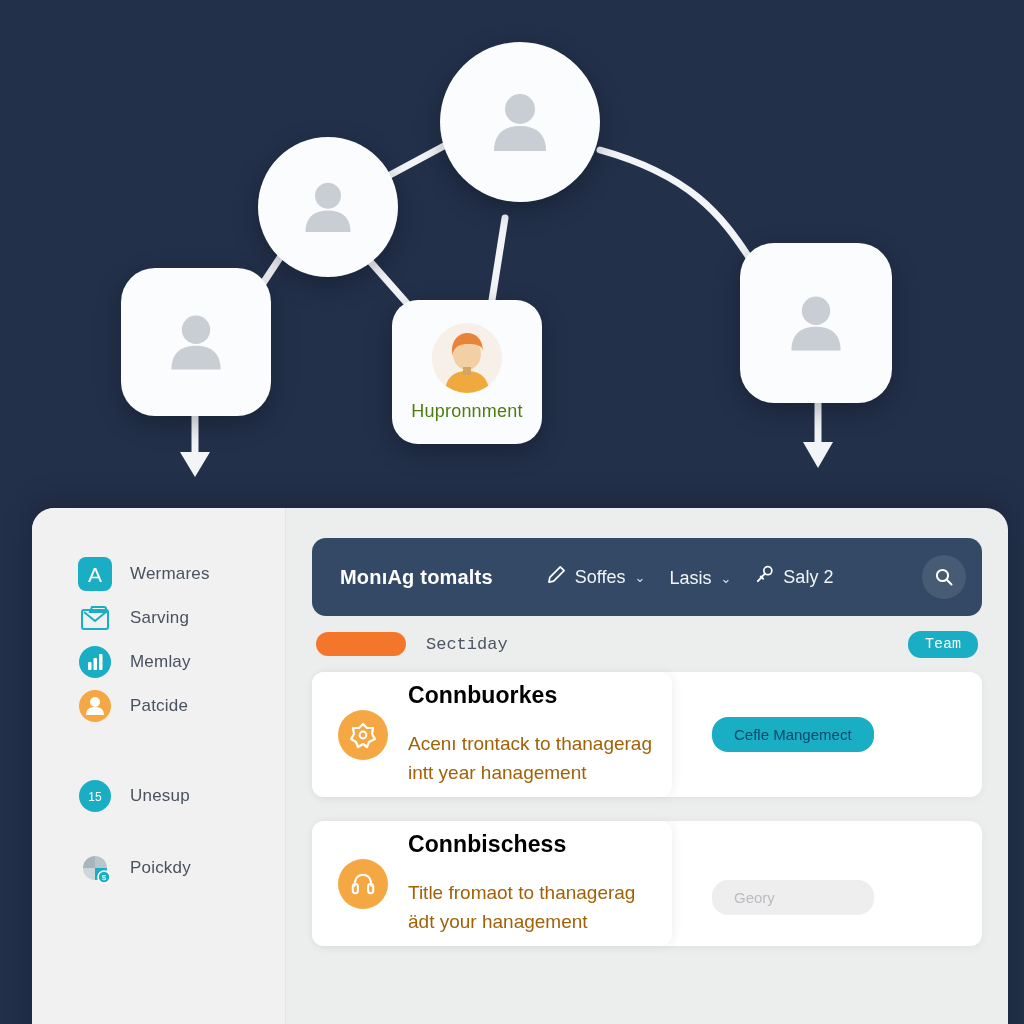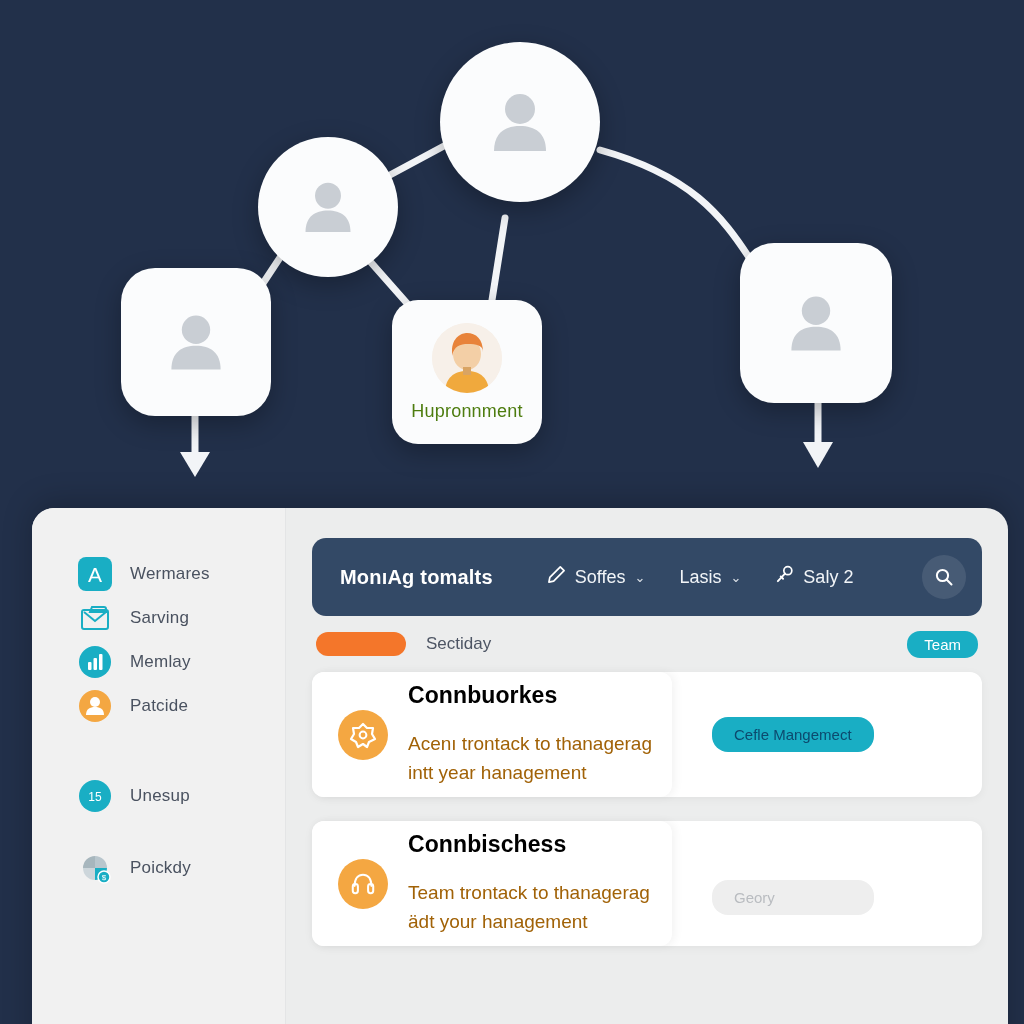--- a/index.html
+++ b/index.html
@@ -76,38 +76,39 @@
   #topbar {
     height: 78px; background: #334966;
     border-radius: 14px;
     display: flex; align-items: center;
     padding: 0 16px 0 28px;
     gap: 0;
   }
   #brand {
     color: #ffffff; font-size: 20px; font-weight: bold; letter-spacing: .2px;
   }
-  #navlinks { display: flex; align-items: center; gap: 34px; margin-left: 54px; }
+  #navlinks { display: flex; align-items: flex-end; gap: 24px; margin-left: 54px; }
   .navlink {
     display: flex; align-items: center; gap: 9px;
     color: #f2f5f8; font-size: 18px; cursor: pointer;
   }
   .caret { font-size: 13px; opacity: .9; }
   #searchbtn {
     margin-left: auto;
     width: 44px; height: 44px; border-radius: 50%;
     background: rgba(255,255,255,0.10);
     display: flex; align-items: center; justify-content: center;
     cursor: pointer;
   }
 
   
   #sectionrow {
     height: 56px; display: flex; align-items: center; gap: 20px;
     padding: 0 4px;
+    font-family: Liberation Mono, monospace;
   }
   #orangepill {
     width: 90px; height: 24px; border-radius: 12px; background: #f4762a;
   }
   #sectionlabel { font-size: 17px; color: #4d5564; }
   #titlebadge {
     margin-left: auto;
     background: #19aec4; color: #fff;
     font-size: 15px; border-radius: 13px;
     padding: 5px 17px;
@@ -367,21 +368,21 @@
         <div class="card-ico">
           <svg width="26" height="26" viewBox="0 0 28 28">
             <path d="M5 16 C5 8 9 4 14 4 C19 4 23 8 23 16" fill="none" stroke="#ffffff" stroke-width="2.2" stroke-linecap="round"></path>
             <rect x="3" y="14" width="5.5" height="10" rx="2.6" fill="none" stroke="#ffffff" stroke-width="2.2"></rect>
             <rect x="19.5" y="14" width="5.5" height="10" rx="2.6" fill="none" stroke="#ffffff" stroke-width="2.2"></rect>
           </svg>
         </div>
         <div>
           <div class="card-title">Connbischess</div>
           <div class="card-desc">
-            <span>Team trontack to thanagerag</span><br>
+            <span>Title fromaot to thanagerag</span><br>
             <span>ädt your hanagement</span>
           </div>
         </div>
       </div>
       <div class="card-right">
         <div class="cta-ghost">Geory</div>
       </div>
     </div>
 
   </div>

